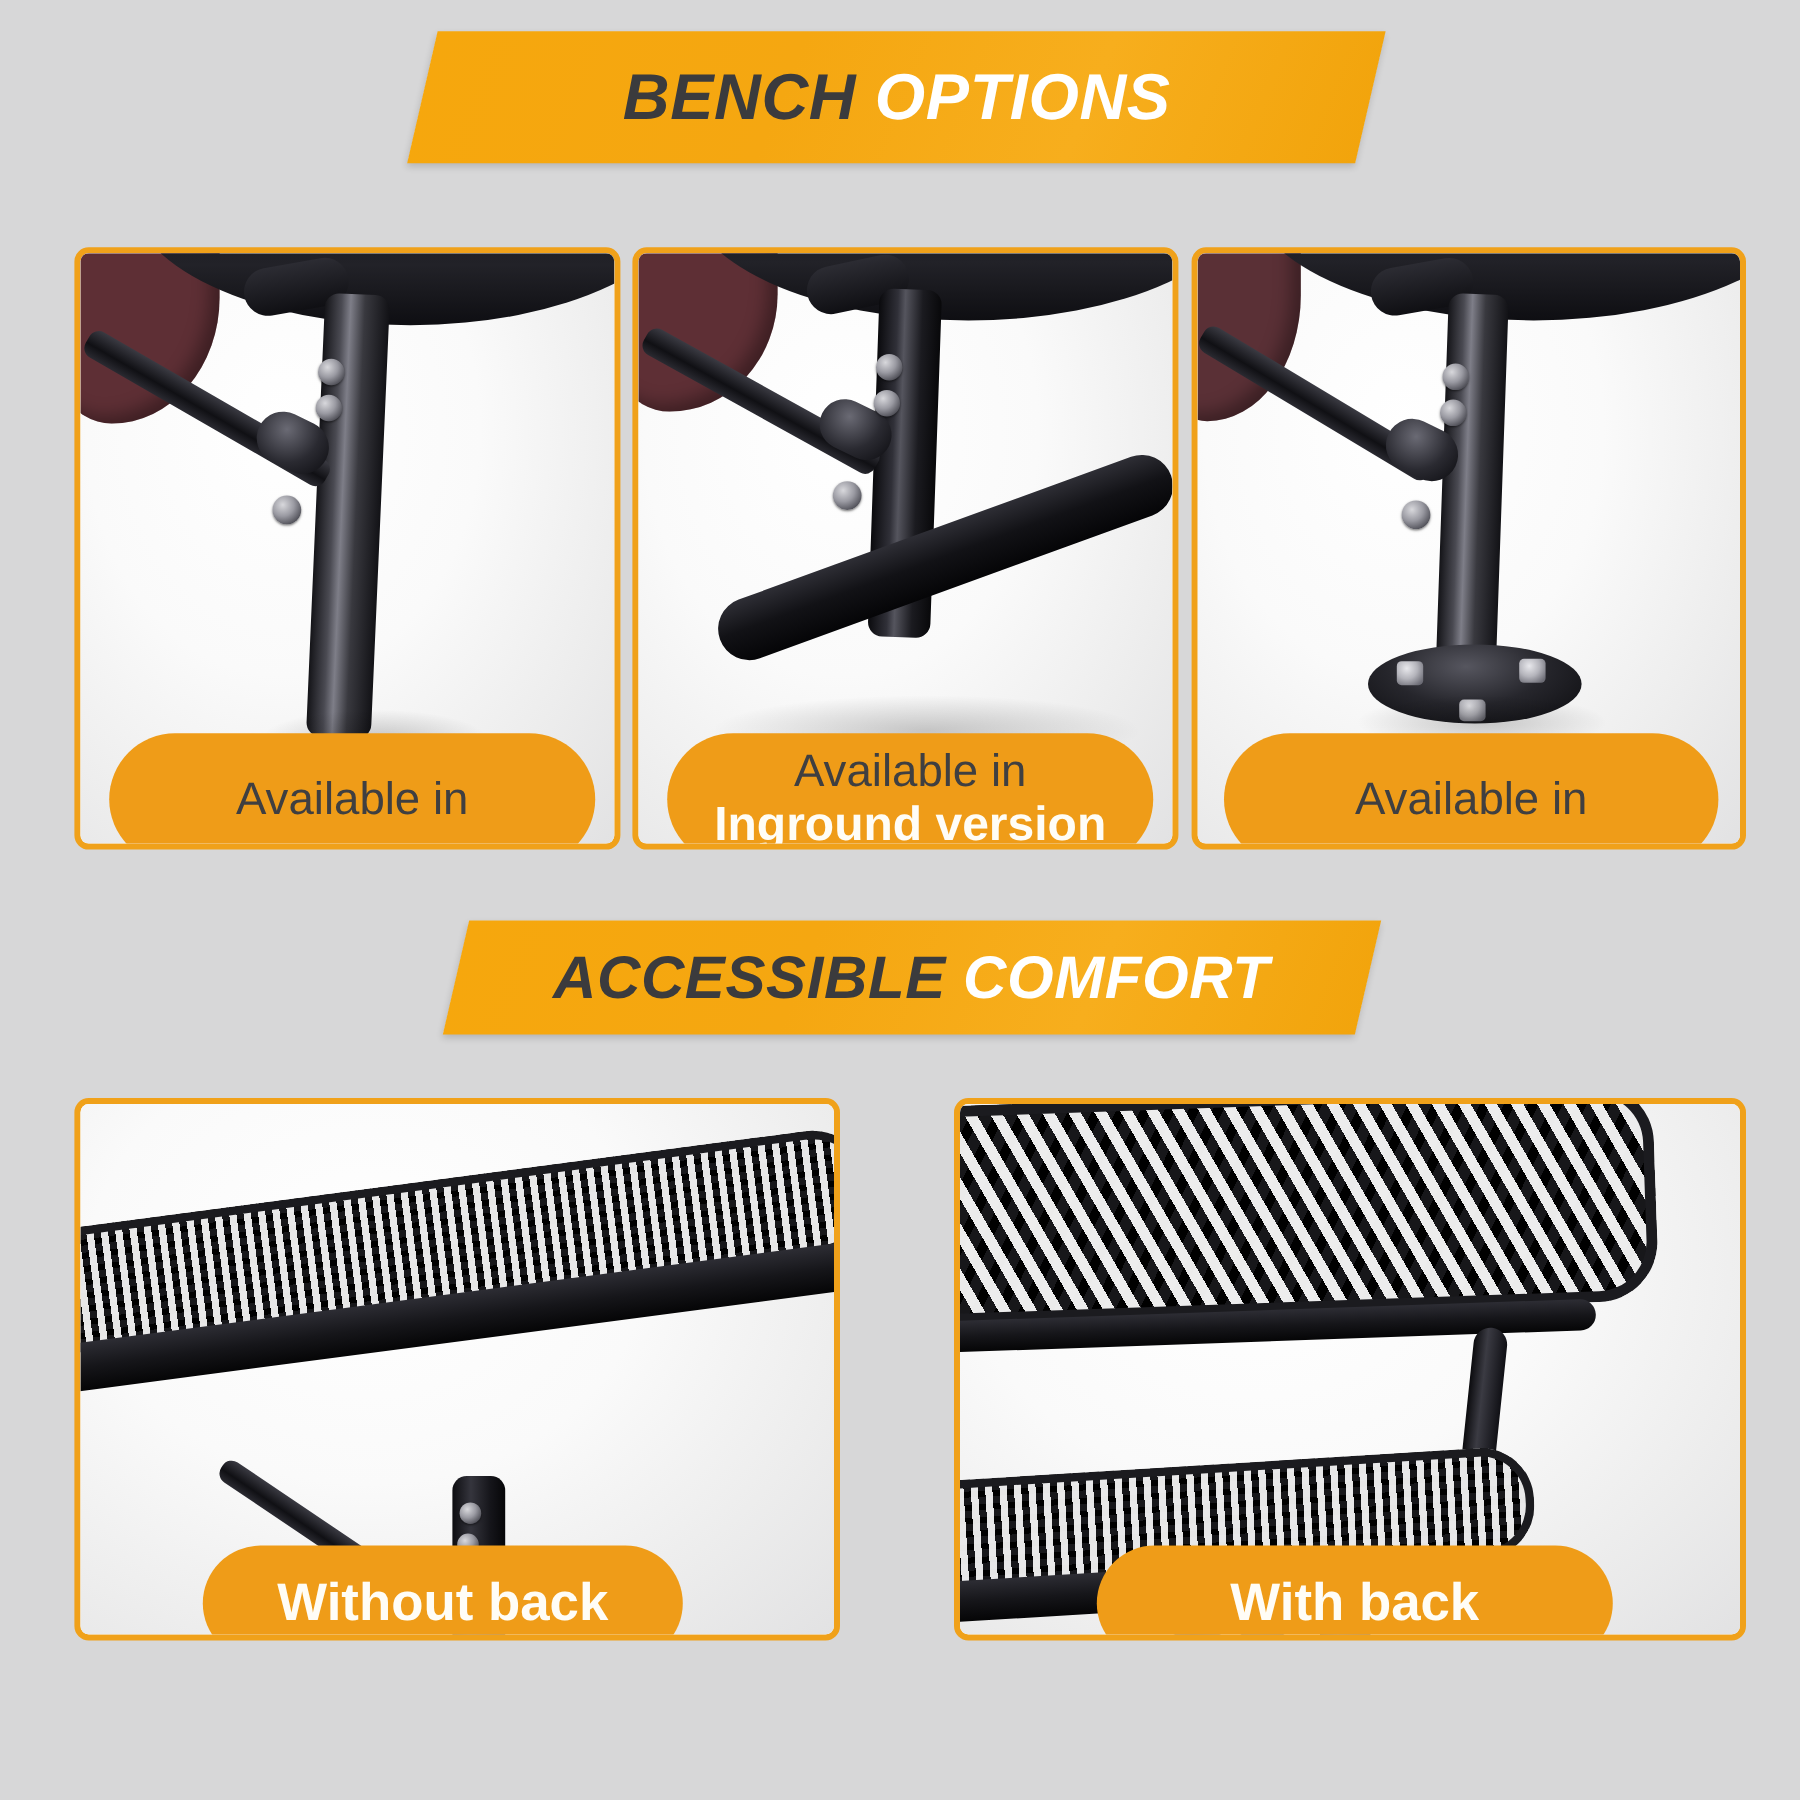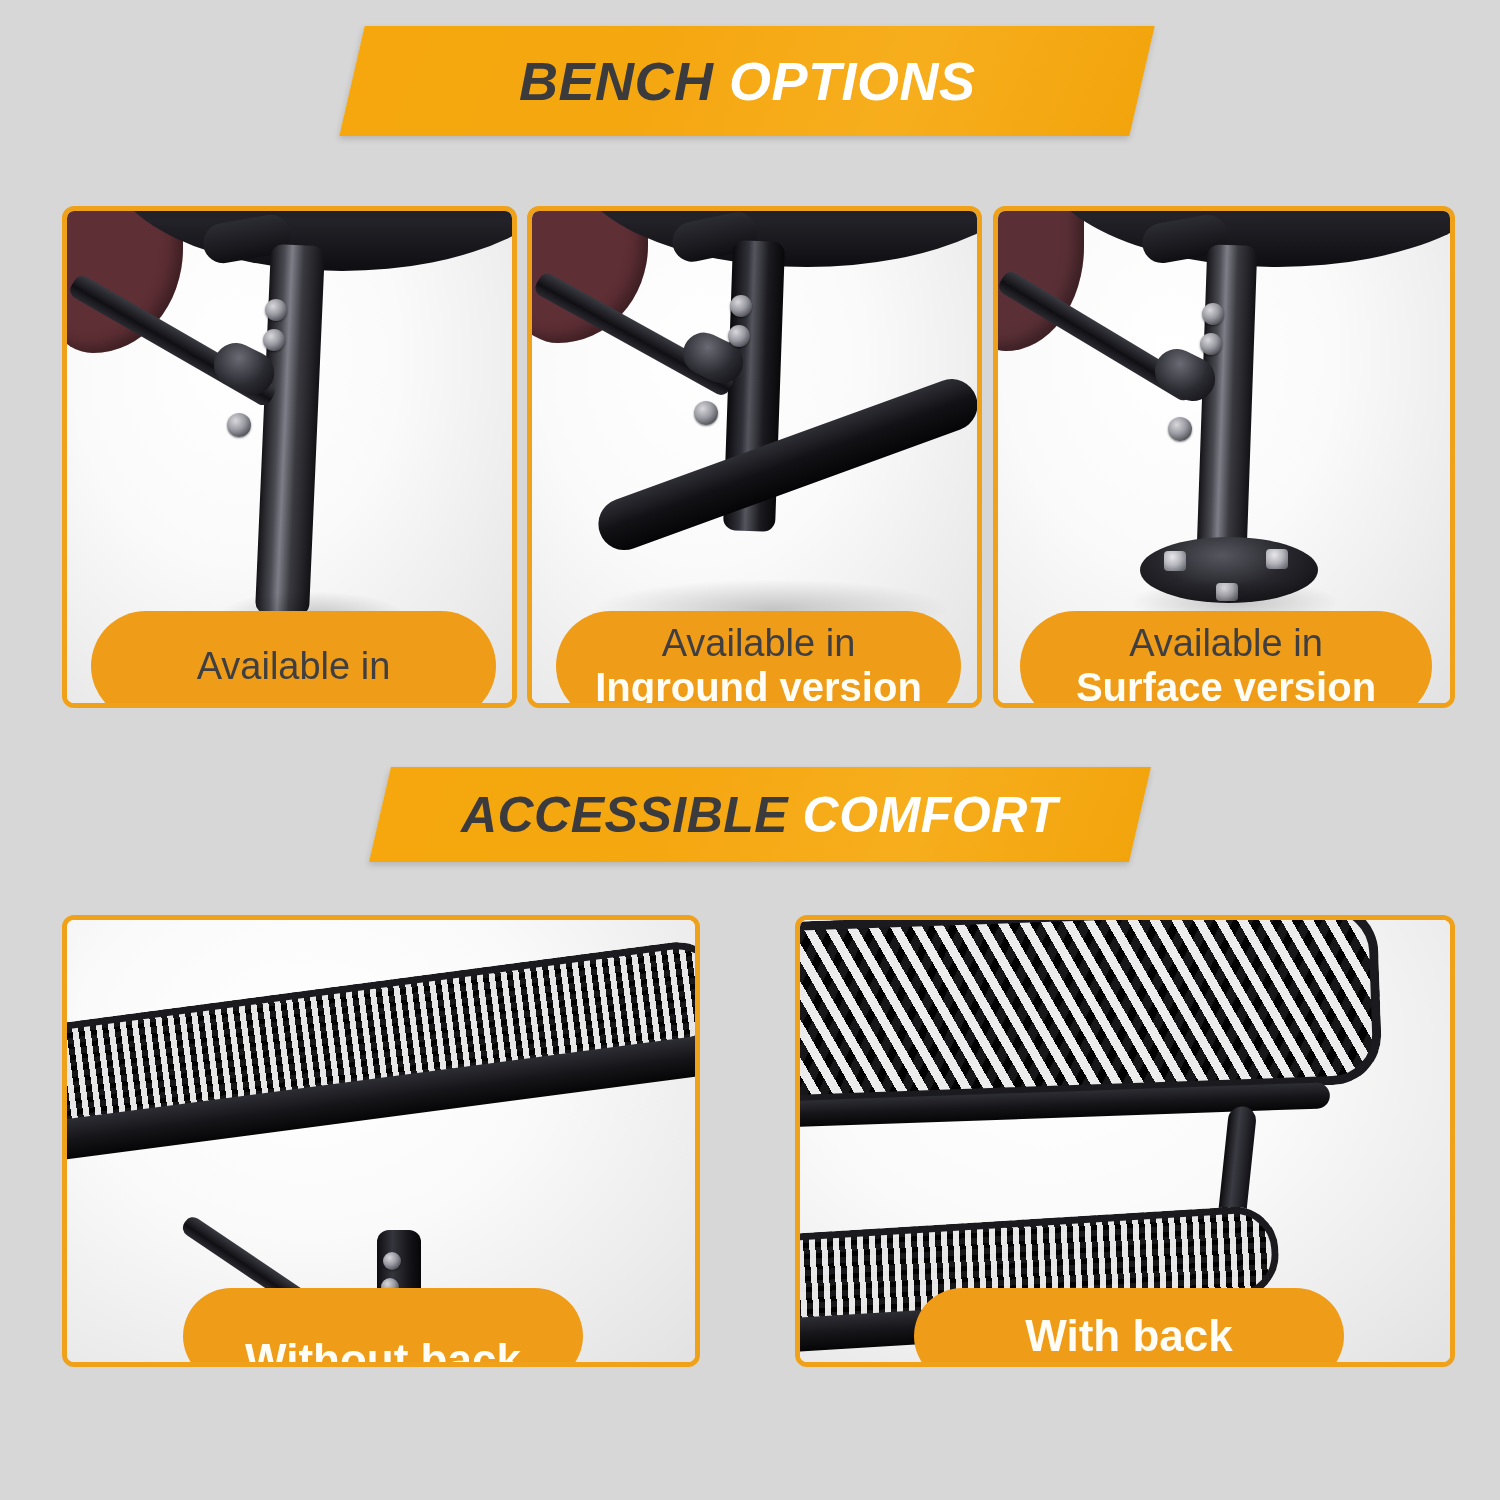--- a/index.html
+++ b/index.html
@@ -241,21 +241,20 @@
 
         <div class="flange" style="left:142px; top:326px; width:178px; height:66px;"></div>
         <div class="anchor" style="left:166px; top:340px; width:22px; height:20px;"></div>
         <div class="anchor" style="left:268px; top:338px; width:22px; height:20px;"></div>
         <div class="anchor" style="left:218px; top:372px; width:22px; height:18px;"></div>
         <div class="shadow-soft" style="left:132px; top:368px; width:210px; height:46px;"></div>
       </div>
     </div>
     <div class="pill" style="left:22px; bottom:-18px; width:412px; height:110px;">
       <span class="line-top">Available in</span>
-      <span class="line-bottom">Surface version</span>
     </div>
   </div>
 
   <div class="banner" id="banner-comfort">
     <div class="banner-text">
       <span class="dark">ACCESSIBLE</span>
       <span class="light">COMFORT</span>
     </div>
   </div>
 
@@ -270,21 +269,21 @@
         </div>
 
         <div class="post" style="left:310px; top:310px; width:44px; height:150px;
                background:linear-gradient(90deg,#0c0c10 0%,#35353d 35%,#15151a 72%,#060608 100%);"></div>
         <div class="brace" style="left:118px; top:292px; width:220px; height:20px; transform:rotate(34deg); transform-origin:left center;"></div>
         <div class="bolt" style="left:316px; top:332px; width:18px; height:18px;"></div>
         <div class="bolt" style="left:314px; top:358px; width:18px; height:18px;"></div>
         <div class="bolt" style="left:272px; top:404px; width:20px; height:20px;"></div>
       </div>
     </div>
-    <div class="pill single" style="left:116px; bottom:-22px; width:400px; height:96px;justify-content:flex-end;">
+    <div class="pill single" style="left:102px; bottom:-22px; width:400px; height:96px;">
       <span class="line-bottom">Without back</span>
     </div>
   </div>
 
   <div class="panel" style="left:795px; top:895px; width:660px; height:452px;">
     <div class="photo">
       <div class="clip">
 
         <div style="position:absolute; left:-30px; top:-8px; width:610px; height:190px;
                     transform:rotate(-2deg);">

